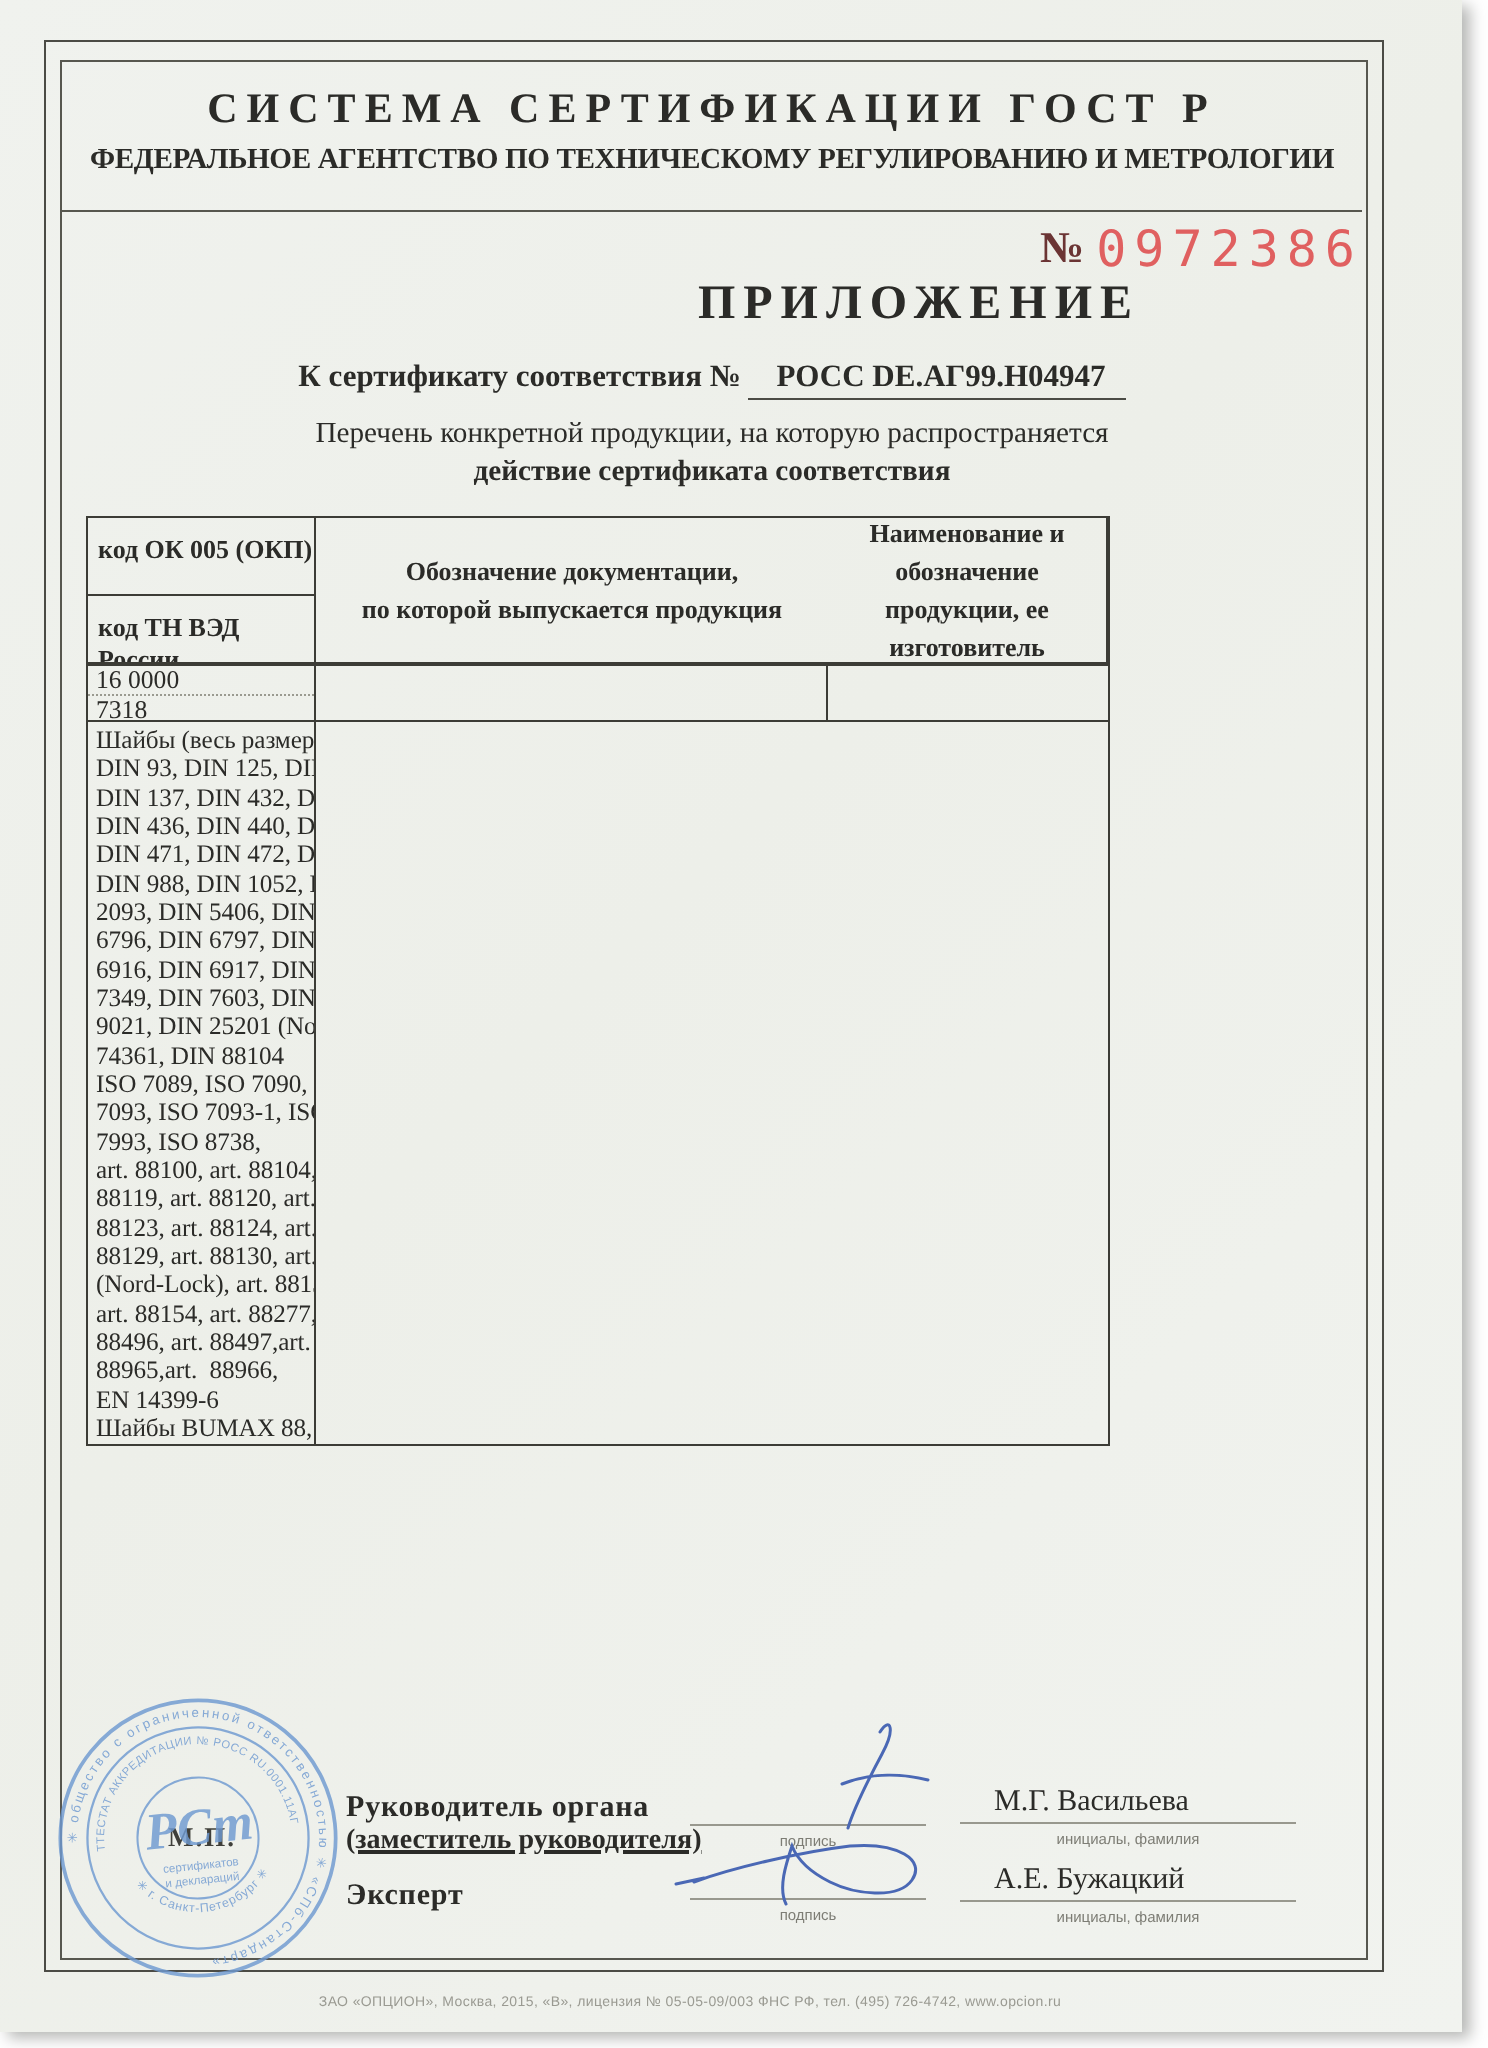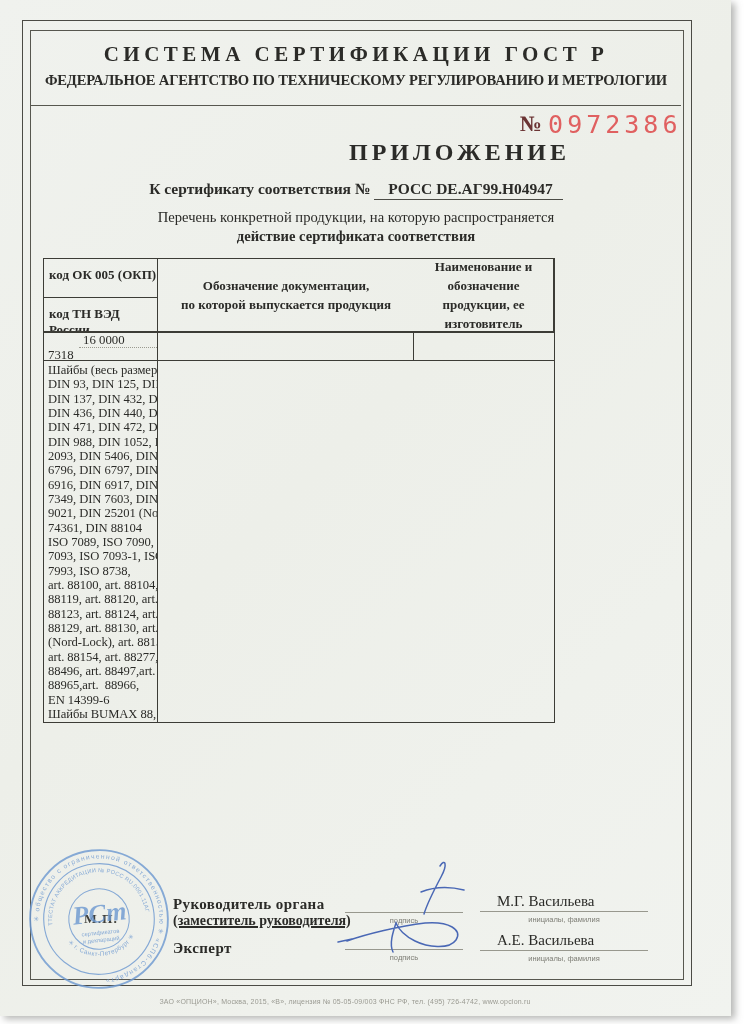--- a/index.html
+++ b/index.html
@@ -26,21 +26,21 @@
   .ptable{left:43px;top:258px;width:512px;height:465px;border:1.6px solid #3c3c36;display:grid;
           grid-template-columns:114px 256px 1fr;grid-template-rows:74px 28px 1fr;box-sizing:border-box;}
   .cell{box-sizing:border-box;overflow:hidden;}
   .bR{border-right:1px solid #3c3c36;}
   .bB2{border-bottom:2px solid #3c3c36;}
   .bB1{border-bottom:1.6px solid #3c3c36;}
   .hc1 .half1{height:39px;border-bottom:1px solid #3c3c36;box-sizing:border-box;font-size:13px;font-weight:bold;padding:8px 0 0 5px;}
   .hc1 .half2{font-size:13px;font-weight:bold;padding:8px 0 0 5px;}
   .hmid{display:flex;align-items:center;justify-content:center;text-align:center;font-size:13px;font-weight:bold;white-space:pre-line;line-height:19px;}
   .codecell{font-size:12.8px;line-height:13px;}
-  .codecell .c-top{padding:1px 0 0 4px;border-bottom:1px dotted #9a9a90;height:13px;margin-left:35px;}
+  .codecell .c-top{padding:1px 0 0 4px;border-bottom:1px dotted #9a9a90;height:13px;}
   .codecell .c-bot{padding:1px 0 0 4px;}
   .prodcell{padding:2px 2px 0 4px;font-size:12.6px;line-height:14.33px;white-space:pre;letter-spacing:-0.05px;}
   .sig-role1a{left:173px;top:896px;font-size:15px;font-weight:bold;letter-spacing:.4px;}
   .sig-role1b{left:173px;top:913px;font-size:14px;font-weight:bold;text-decoration:underline;text-decoration-thickness:1.5px;}
   .sig-role2{left:173px;top:940px;font-size:15px;font-weight:bold;letter-spacing:.4px;}
   .line{border-bottom:1px solid #98988e;height:0;}
   .sigline1{left:345px;top:912px;width:118px;}
   .sigline2{left:345px;top:949px;width:118px;}
   .nameline1{left:480px;top:911px;width:168px;}
   .nameline2{left:480px;top:950px;width:168px;}
@@ -163,21 +163,21 @@
   <div class="abs line sigline2"></div>
   <div class="abs line nameline1"></div>
   <div class="abs line nameline2"></div>
 
   <div class="abs caption cap-sig1">подпись</div>
   <div class="abs caption cap-sig2">подпись</div>
   <div class="abs caption cap-name1">инициалы, фамилия</div>
   <div class="abs caption cap-name2">инициалы, фамилия</div>
 
   <div class="abs name1">М.Г. Васильева</div>
-  <div class="abs name2">А.Е. Васильева</div>
+  <div class="abs name2">А.Е. Бужацкий</div>
 
   <svg class="abs inkoverlay" viewBox="0 0 744 1024">
     <g stroke="#4a68b5" stroke-width="1.5" fill="none" stroke-linecap="round">
       <path d="M 440,866 C 445,858 448,864 441,877 C 433,892 427,904 424,914 M 421,892 C 436,886 452,887 464,890"></path>
       <path d="M 347,941 C 366,934 400,926 425,923 C 449,921 463,930 456,940 C 449,950 427,947 415,941 C 403,935 398,928 396,923 C 393,932 389,944 393,952 M 338,942 L 352,939"></path>
     </g>
   </svg>
 
   <div class="abs footer">ЗАО «ОПЦИОН», Москва, 2015, «В»,  лицензия № 05-05-09/003 ФНС РФ,  тел. (495) 726-4742, www.opcion.ru</div>
 

